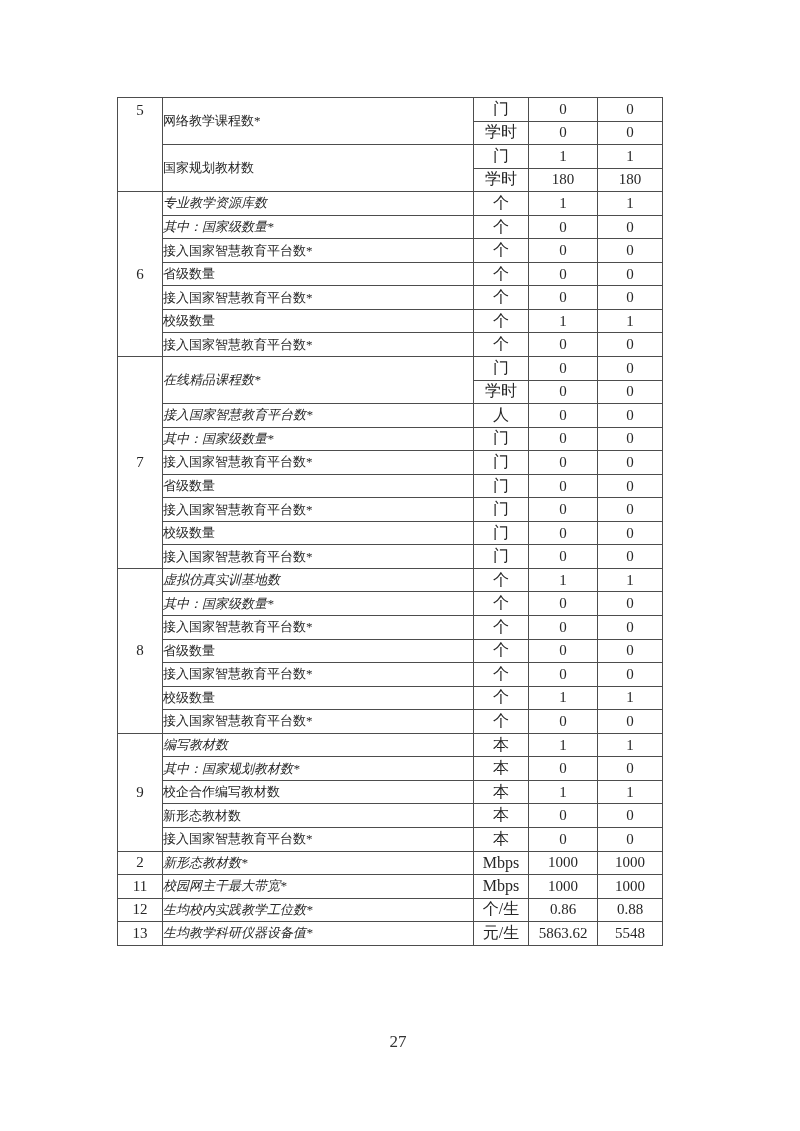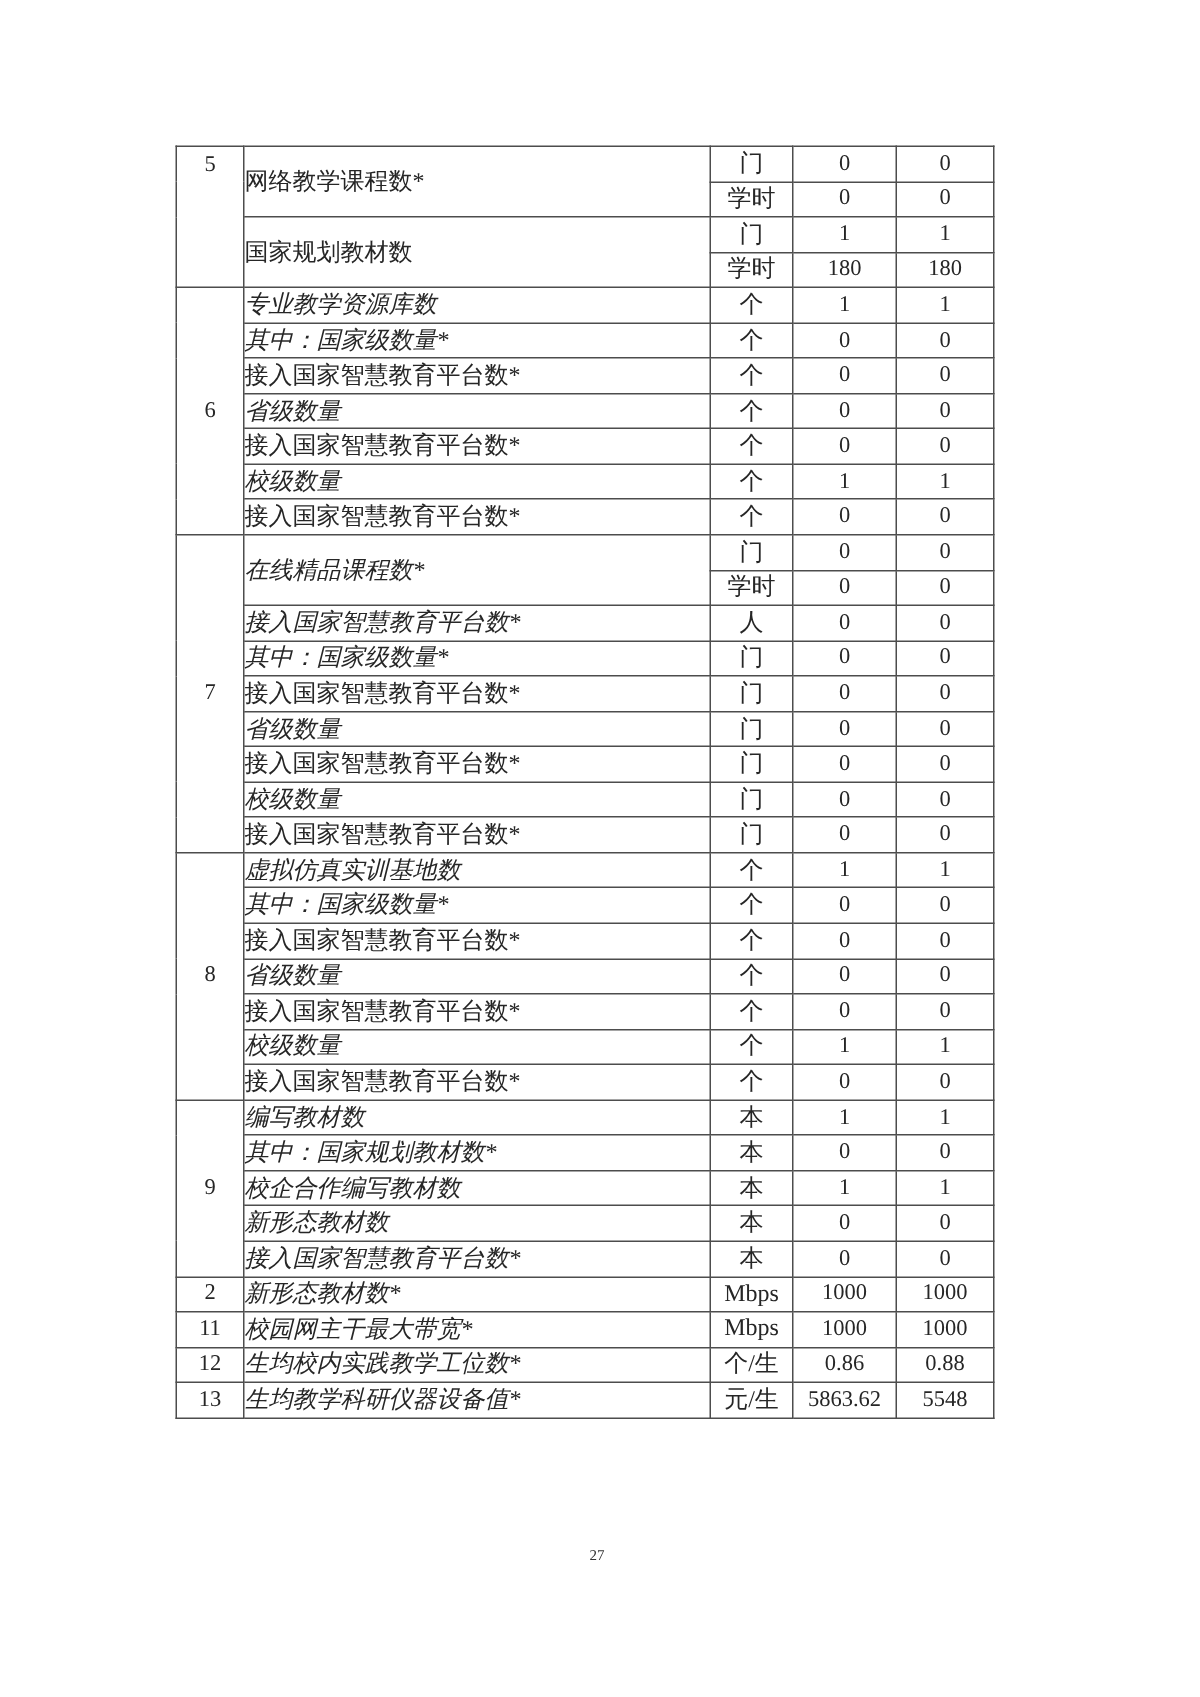--- a/index.html
+++ b/index.html
@@ -23,40 +23,40 @@
   .num-cell{
     text-align:center;
     font-size:15px;
   }
   .num-cell.vtop{
     vertical-align:top;
     padding-top:2px;
     line-height:20px;
   }
   .label-cell{
-    font-size:16px;
+    font-size:13px;
     text-align:left;
   }
   .ind0{padding-left:9px;font-style:italic;}
-  .ind1{padding-left:56px;font-style:italic;}
+  .ind1{padding-left:56px;}
   .ind2{padding-left:83px;}
   .indm{padding-left:46px;}
   .unit-cell{
     text-align:center;
     font-size:16px;
   }
   .val-cell{
     text-align:center;
     font-size:15px;
   }
   .page-number{
     position:absolute;
     left:0;right:4px;top:1032px;
     text-align:center;
-    font-size:10px;
+    font-size:17px;
     color:#333333;
   }
 </style>
 </head>
 <body>
 
 <div class="page">
   <table class="report-table">
     <colgroup>
       <col style="width:45px">

